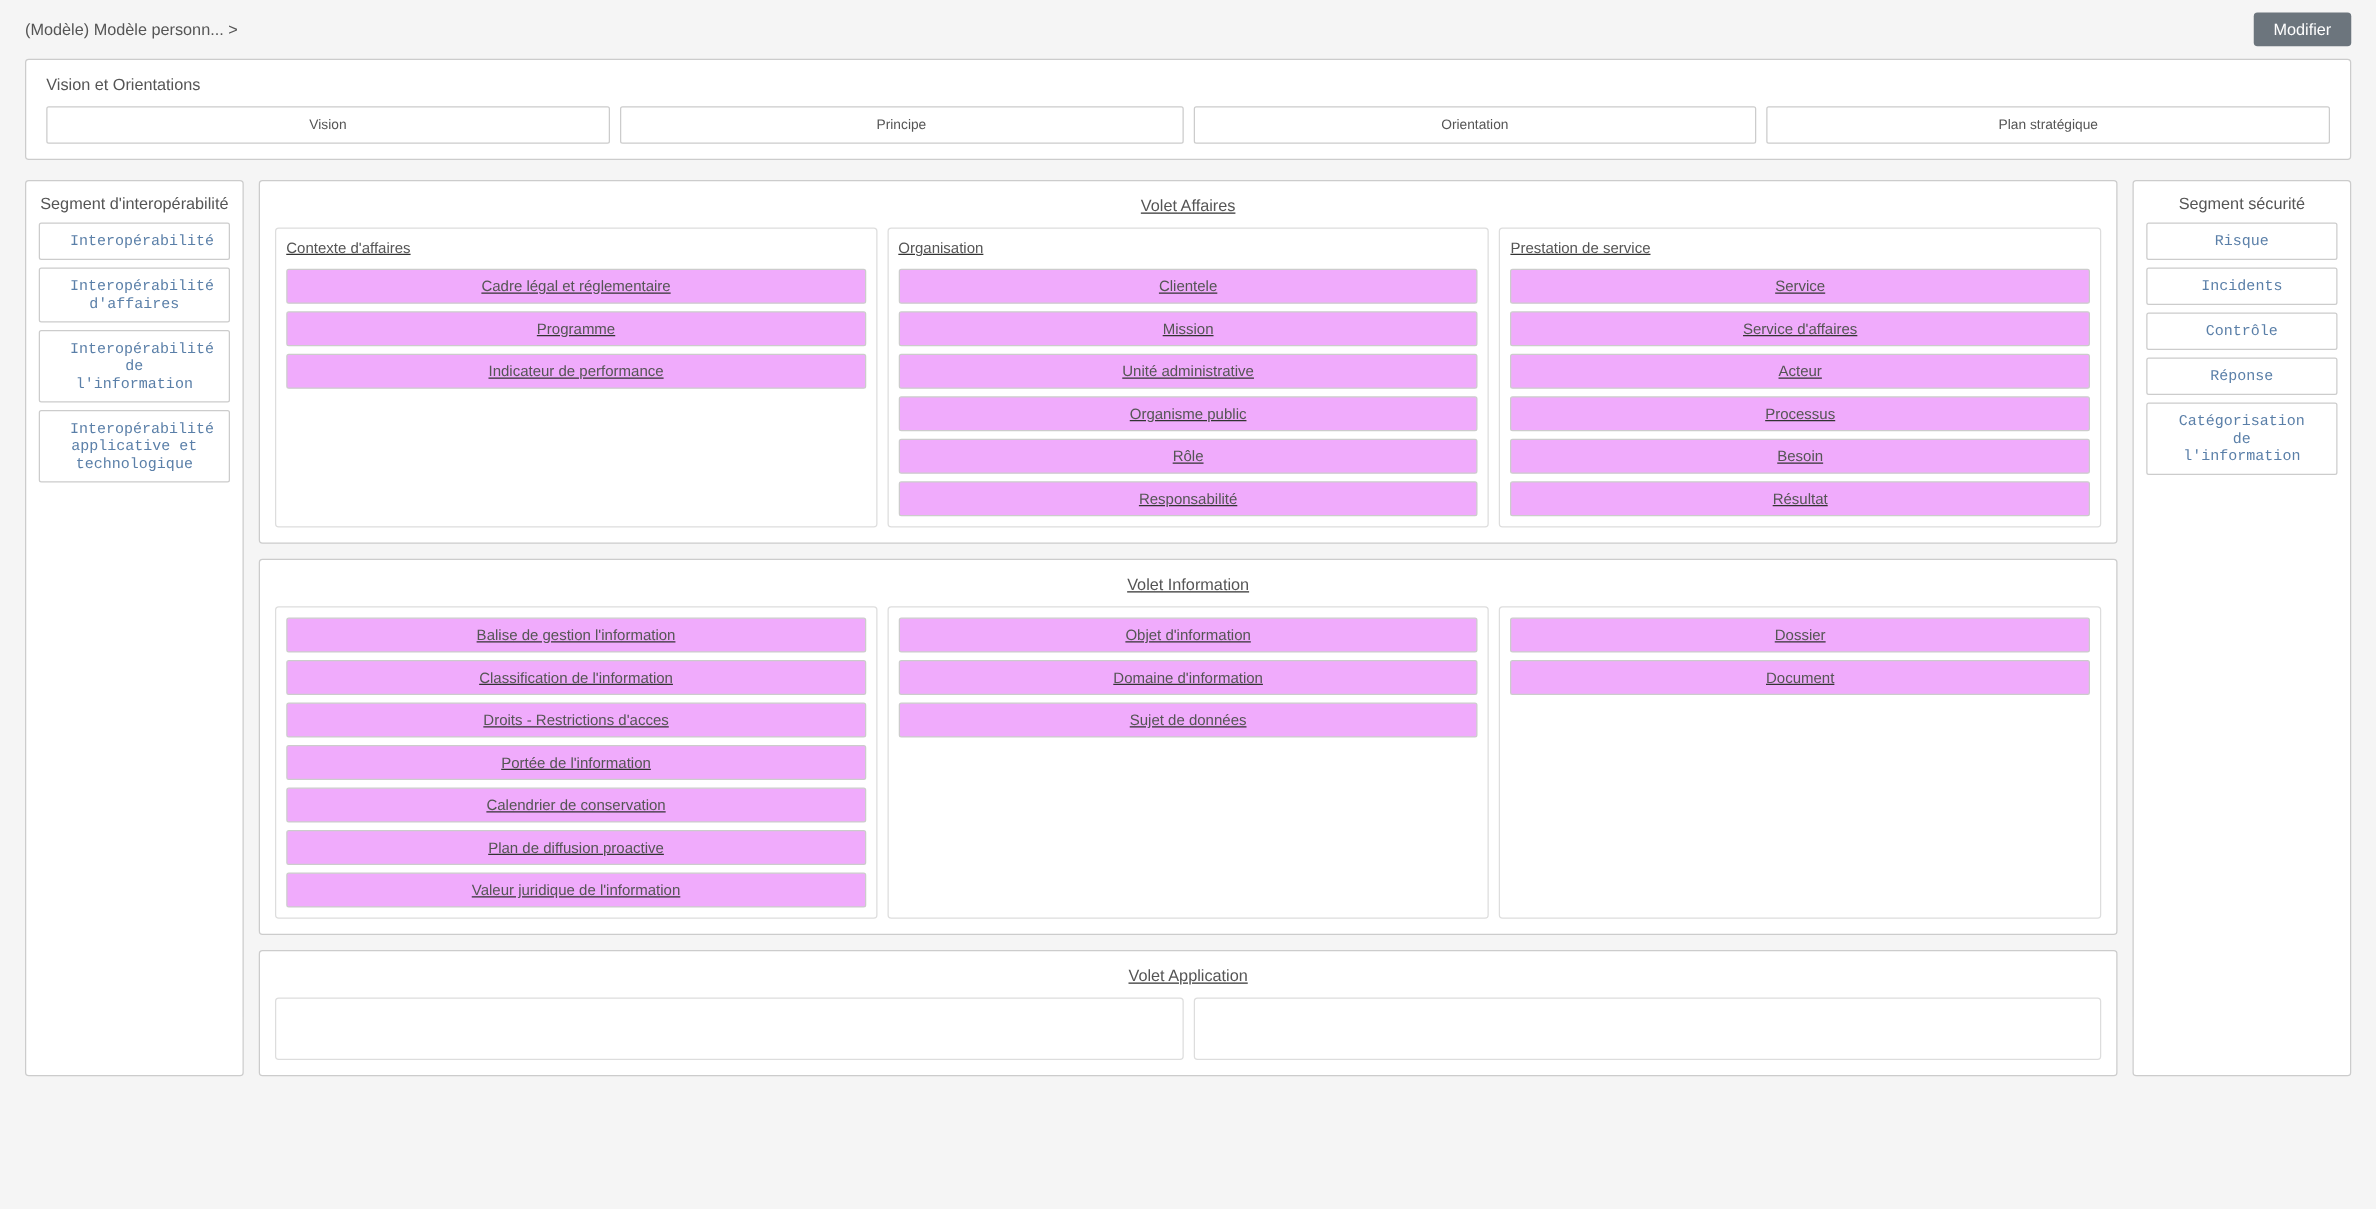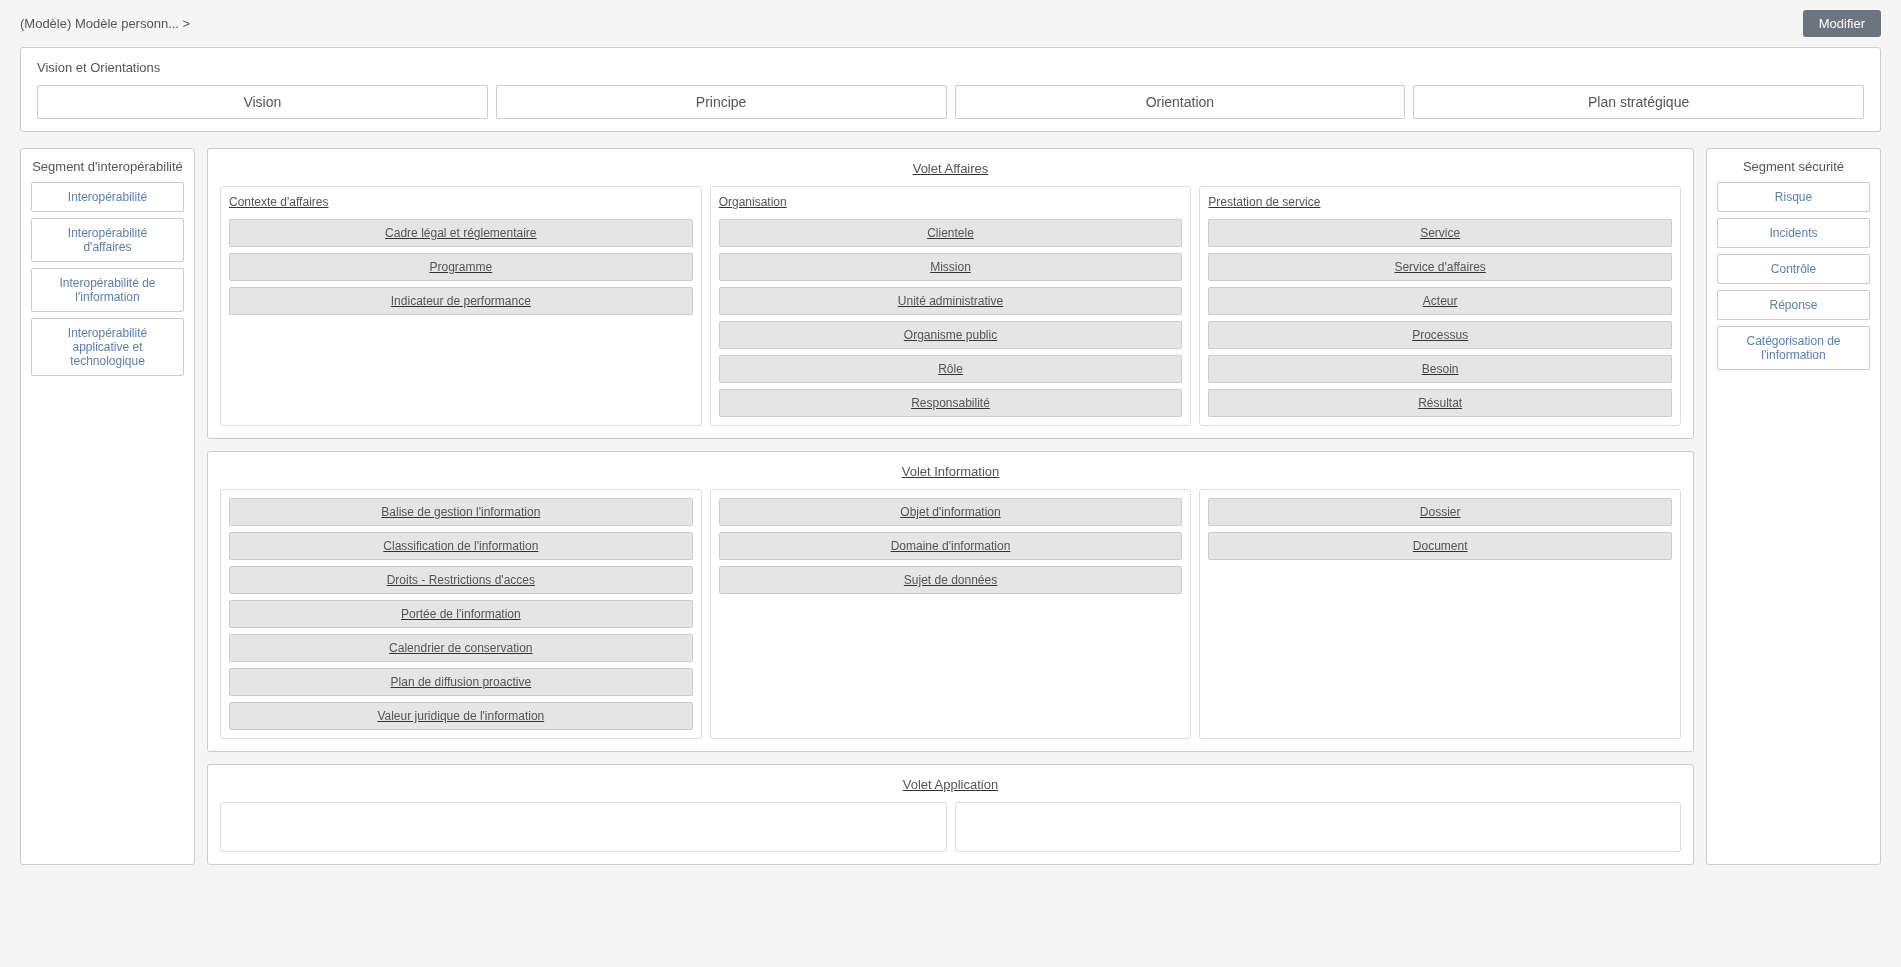--- a/index.html
+++ b/index.html
@@ -50,21 +50,21 @@
       display: grid;
       grid-template-columns: repeat(4, 1fr);
       gap: 8px;
     }
     .vision-tab {
       border: 1px solid #ccc;
       padding: 8px;
       text-align: center;
       background: #fff;
       border-radius: 2px;
-      font-size: 14px;
+      font-size: 11px;
       color: #555;
       cursor: pointer;
     }
 
     
     .main-layout {
       display: grid;
       grid-template-columns: 175px 1fr 175px;
       gap: 12px;
     }
@@ -86,20 +86,21 @@
     .segment-item {
       border: 1px solid #ccc;
       padding: 7px 24px;
       text-align: center;
       background: #fff;
       border-radius: 2px;
       font-size: 12px;
       color: #5a7fa8;
       cursor: pointer;
       margin-bottom: 6px;
+      font-family: Liberation Mono, monospace;
     }
 
     
     .center-panel {
       display: flex;
       flex-direction: column;
       gap: 12px;
       text-decoration: underline;
     }
 
@@ -141,21 +142,21 @@
       text-align: left;
       font-size: 12px;
       color: #555;
       font-weight: normal;
       margin-bottom: 4px;
     }
     .cell-item {
       border: 1px solid #ccc;
       padding: 6px 8px;
       text-align: center;
-      background: #e5e5e5;
+      background: #f0abfc;
       border-radius: 2px;
       font-size: 12px;
       color: #555;
       cursor: pointer;
     }
   </style>
 </head>
 <body>
 
 <div class="page-wrapper">

